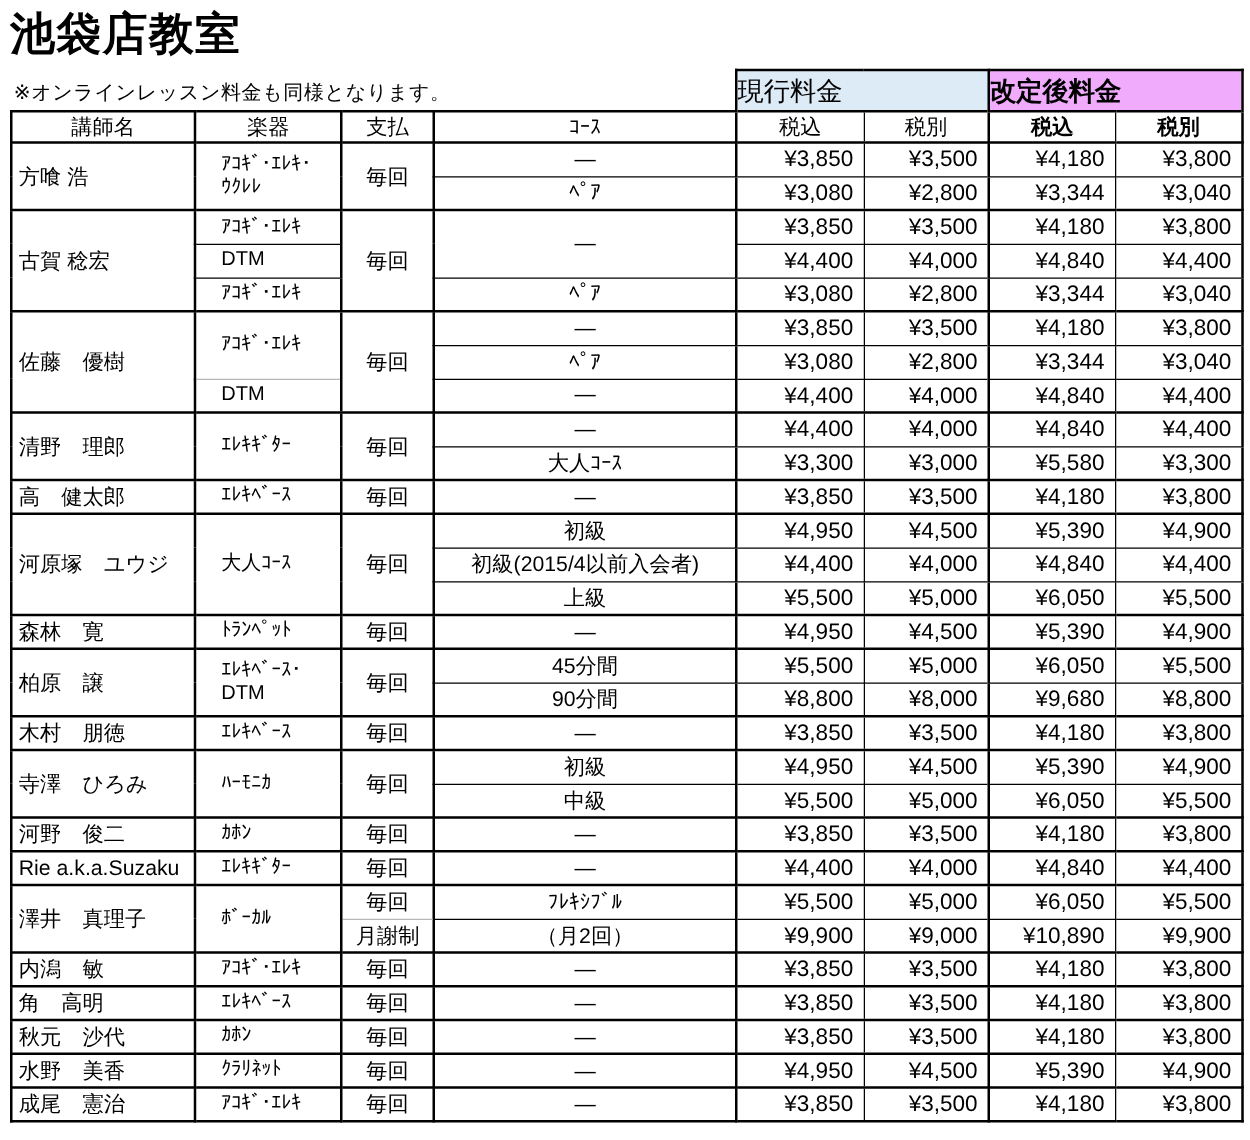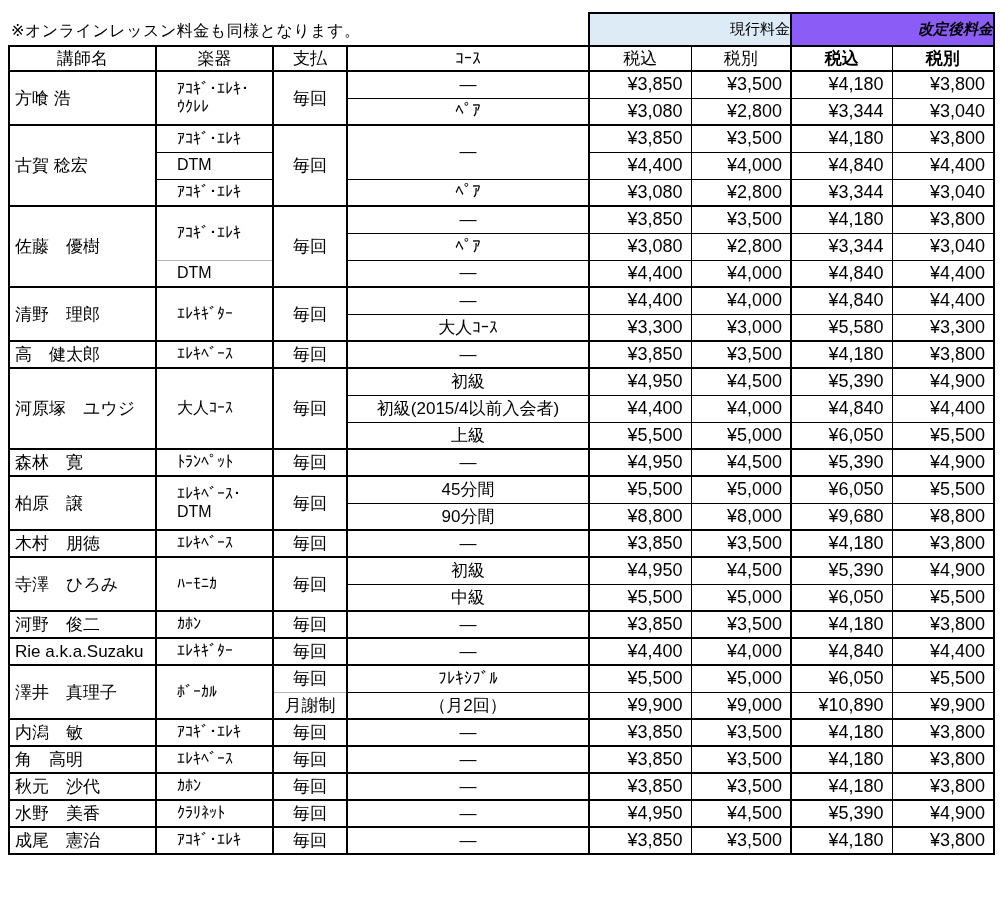--- a/index.html
+++ b/index.html
@@ -34,26 +34,26 @@
   tbody tr{height:27px;}
 
   
   .ghEmpty{border:none;vertical-align:bottom;margin-left:21px;}
   .note{
     font-size:16px;
     padding:0 0 3px 2px;
     letter-spacing:0.5px;
   }
   .ghCur,.ghRev{
-    text-align:right;
-    font-size:15px;
+    text-align:left;
+    font-size:21px;
     border-top-width:2.5px;
   }
   .ghCur{background:#DDEBF7;border-left-width:2.5px;border-right-width:2.5px;}
-  .ghRev{background:#8b5cf6;font-weight:bold;border-right-width:2.5px;font-style:italic;}
+  .ghRev{background:#f0abfc;font-weight:bold;border-right-width:2.5px;}
 
   
   .hdr{
     text-align:center;
     font-size:17px;
     border-top-width:2.5px;
     border-bottom-width:2px;
   }
   .hdrBold{font-weight:bold;}
 
@@ -73,20 +73,21 @@
   .sepR2{border-right-width:2px;}
   .sepR3{border-right-width:2.5px;}
   .bEnd{border-bottom-width:2px;}
   .bBot{border-bottom-width:2.5px;}
   .thinB{border-bottom:1px solid #b7b7b7;}
 </style>
 </head>
 <body>
 
 <div class="page">
+  <h1>池袋店教室</h1>
 
   <table>
     <colgroup>
       <col style="width:147px">
       <col style="width:117px">
       <col style="width:74px">
       <col style="width:242px">
       <col style="width:102px">
       <col style="width:100px">
       <col style="width:101px">

